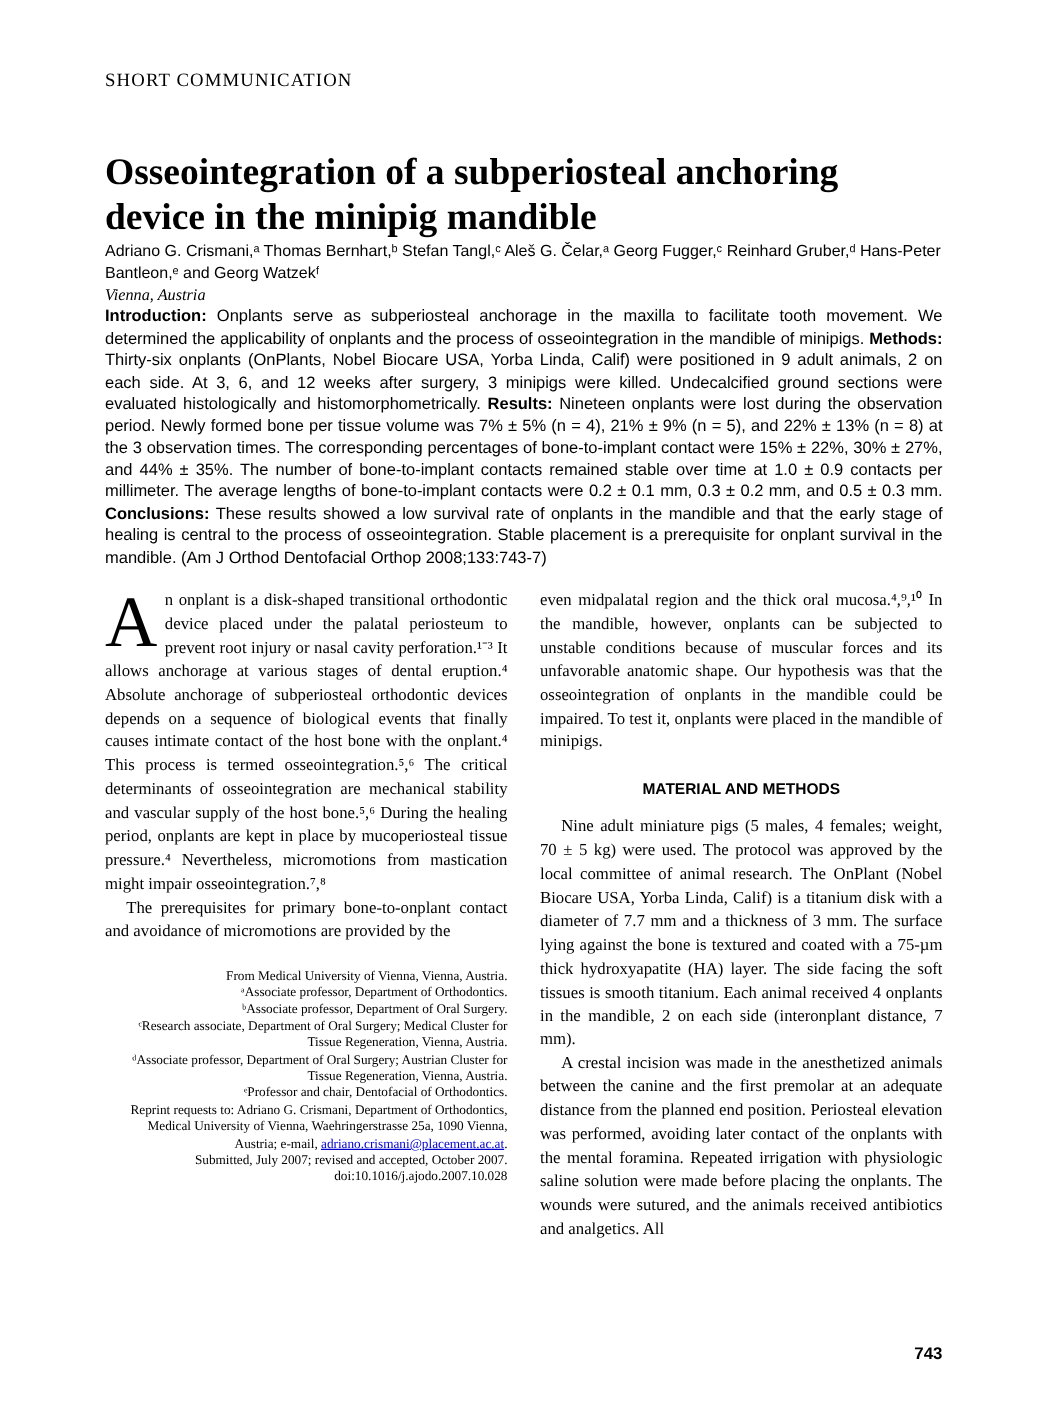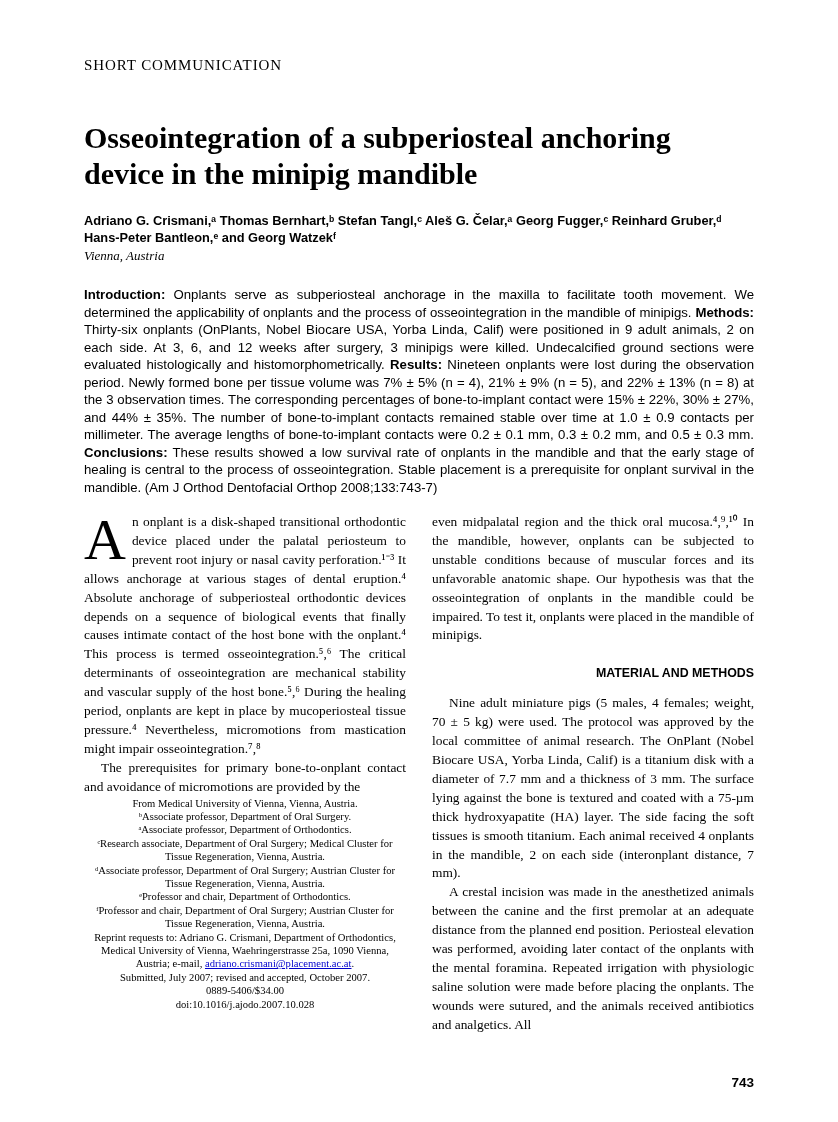--- a/index.html
+++ b/index.html
@@ -24,34 +24,32 @@
   }
   .article-title {
     margin-top: 46px;
     width: 660px;
     font-family: "Liberation Serif", serif;
     font-weight: 700;
     font-size: 30px;
     line-height: 36px;
   }
   .authors-line {
-    margin-top: 20px;
     font-family: "Liberation Sans", sans-serif;
-    font-weight: bold;
+    font-weight: normal;
     font-size: 12.8px;
     line-height: 17px;
     width: 672px;
   }
   .location-line {
     margin-top: 2px;
     font-style: italic;
     font-size: 13px;
   }
   .abstract {
-    margin-top: 22px;
     width: 670px;
     font-family: "Liberation Sans", sans-serif;
     font-size: 13.2px;
     line-height: 17.5px;
     text-align: justify;
   }
   .abstract b { font-weight: bold; }
   .columns {
     margin-top: 17px;
     display: flex;
@@ -73,26 +71,27 @@
     line-height: 47px;
     padding: 3px 6px 0 0;
     font-family: "Liberation Serif", serif;
   }
   .section-heading {
     font-family: "Liberation Sans", sans-serif;
     font-weight: bold;
     font-size: 12.4px;
     margin-top: 19px;
     margin-bottom: 11px;
-    text-align: right;
+    text-align: center;
   }
   .footnotes {
+    margin-top: 20px;
     font-size: 10.6px;
     line-height: 13.4px;
-    text-align: center;
+    text-align: right;
   }
   .footnote { margin: 0; }
   .email-link {
     color: #0000cc;
     text-decoration: underline;
     cursor: pointer;
   }
   .page-number {
     position: absolute;
     right: 84px;
@@ -118,29 +117,27 @@
   <p class="abstract"><b>Introduction:</b><span> Onplants serve as subperiosteal anchorage in the maxilla to facilitate tooth movement. We determined the applicability of onplants and the process of osseointegration in the mandible of minipigs. </span><b>Methods:</b><span> Thirty-six onplants (OnPlants, Nobel Biocare USA, Yorba Linda, Calif) were positioned in 9 adult animals, 2 on each side. At 3, 6, and 12 weeks after surgery, 3 minipigs were killed. Undecalcified ground sections were evaluated histologically and histomorphometrically. </span><b>Results:</b><span> Nineteen onplants were lost during the observation period. Newly formed bone per tissue volume was 7% ± 5% (n = 4), 21% ± 9% (n = 5), and 22% ± 13% (n = 8) at the 3 observation times. The corresponding percentages of bone-to-implant contact were 15% ± 22%, 30% ± 27%, and 44% ± 35%. The number of bone-to-implant contacts remained stable over time at 1.0 ± 0.9 contacts per millimeter. The average lengths of bone-to-implant contacts were 0.2 ± 0.1 mm, 0.3 ± 0.2 mm, and 0.5 ± 0.3 mm. </span><b>Conclusions:</b><span> These results showed a low survival rate of onplants in the mandible and that the early stage of healing is central to the process of osseointegration. Stable placement is a prerequisite for onplant survival in the mandible. </span><span>(Am J Orthod Dentofacial Orthop 2008;133:743-7)</span></p>
 
   <div class="columns">
 
     <div class="col">
       <p class="body-para"><span class="dropcap">A</span><span>n onplant is a disk-shaped transitional orthodontic device placed under the palatal periosteum to prevent root injury or nasal cavity perforation.¹⁻³ It allows anchorage at various stages of dental eruption.⁴ Absolute anchorage of subperiosteal orthodontic devices depends on a sequence of biological events that finally causes intimate contact of the host bone with the onplant.⁴ This process is termed osseointegration.⁵,⁶ The critical determinants of osseointegration are mechanical stability and vascular supply of the host bone.⁵,⁶ During the healing period, onplants are kept in place by mucoperiosteal tissue pressure.⁴ Nevertheless, micromotions from mastication might impair osseointegration.⁷,⁸</span></p>
       <p class="body-para para-indent">The prerequisites for primary bone-to-onplant contact and avoidance of micromotions are provided by the</p>
 
       <div class="footnotes">
         <p class="footnote">From Medical University of Vienna, Vienna, Austria.</p>
+        <p class="footnote">ᵃAssociate professor, Department of Orthodontics.</p>
         <p class="footnote">ᵇAssociate professor, Department of Oral Surgery.</p>
-        <p class="footnote">ᵃAssociate professor, Department of Orthodontics.</p>
         <p class="footnote">ᶜResearch associate, Department of Oral Surgery; Medical Cluster for Tissue Regeneration, Vienna, Austria.</p>
         <p class="footnote">ᵈAssociate professor, Department of Oral Surgery; Austrian Cluster for Tissue Regeneration, Vienna, Austria.</p>
-        <p class="footnote">ᵉProfessor and chair, Department of Orthodontics.</p>
-        <p class="footnote">ᶠProfessor and chair, Department of Oral Surgery; Austrian Cluster for Tissue Regeneration, Vienna, Austria.</p>
+        <p class="footnote">ᵉProfessor and chair, Dentofacial of Orthodontics.</p>
         <p class="footnote"><span>Reprint requests to: Adriano G. Crismani, Department of Orthodontics, Medical University of Vienna, Waehringerstrasse 25a, 1090 Vienna, Austria; e-mail, </span><a href="#" class="email-link">adriano.crismani@placement.ac.at</a><span>.</span></p>
         <p class="footnote">Submitted, July 2007; revised and accepted, October 2007.</p>
-        <p class="footnote">0889-5406/$34.00</p>
         <p class="footnote">doi:10.1016/j.ajodo.2007.10.028</p>
       </div>
     </div>
 
     <div class="col">
       <p class="body-para">even midpalatal region and the thick oral mucosa.⁴,⁹,¹⁰ In the mandible, however, onplants can be subjected to unstable conditions because of muscular forces and its unfavorable anatomic shape. Our hypothesis was that the osseointegration of onplants in the mandible could be impaired. To test it, onplants were placed in the mandible of minipigs.</p>
       <h2 class="section-heading">MATERIAL AND METHODS</h2>
       <p class="body-para para-indent">Nine adult miniature pigs (5 males, 4 females; weight, 70 ± 5 kg) were used. The protocol was approved by the local committee of animal research. The OnPlant (Nobel Biocare USA, Yorba Linda, Calif) is a titanium disk with a diameter of 7.7 mm and a thickness of 3 mm. The surface lying against the bone is textured and coated with a 75-µm thick hydroxyapatite (HA) layer. The side facing the soft tissues is smooth titanium. Each animal received 4 onplants in the mandible, 2 on each side (interonplant distance, 7 mm).</p>
       <p class="body-para para-indent">A crestal incision was made in the anesthetized animals between the canine and the first premolar at an adequate distance from the planned end position. Periosteal elevation was performed, avoiding later contact of the onplants with the mental foramina. Repeated irrigation with physiologic saline solution were made before placing the onplants. The wounds were sutured, and the animals received antibiotics and analgetics. All</p>
     </div>

